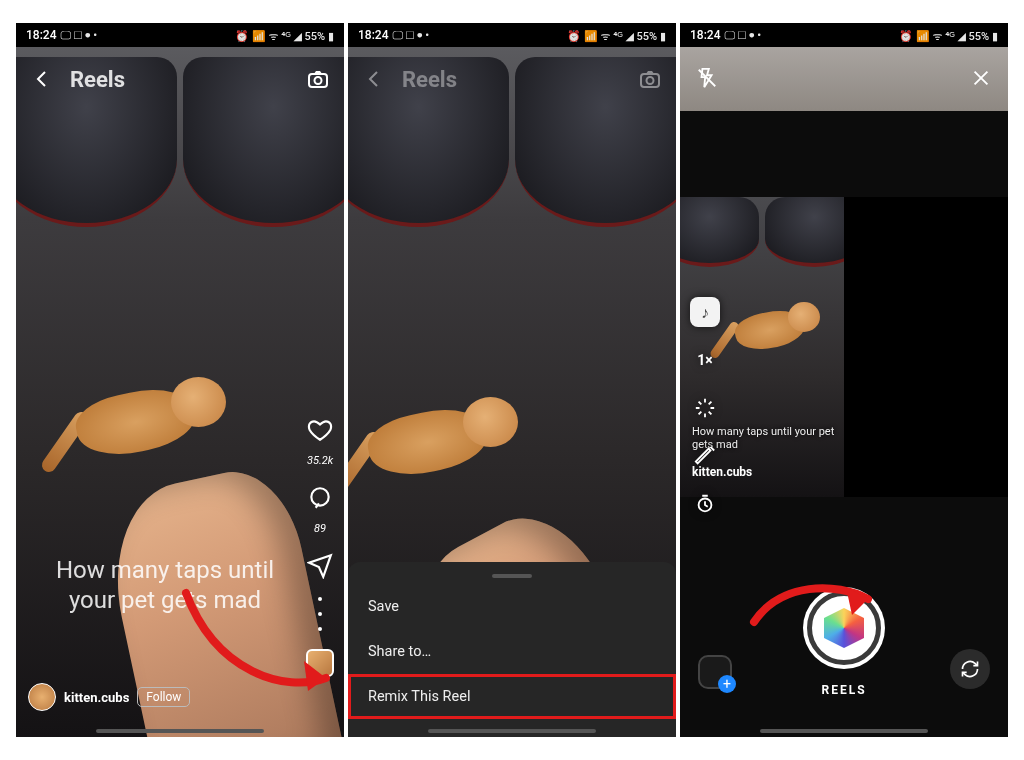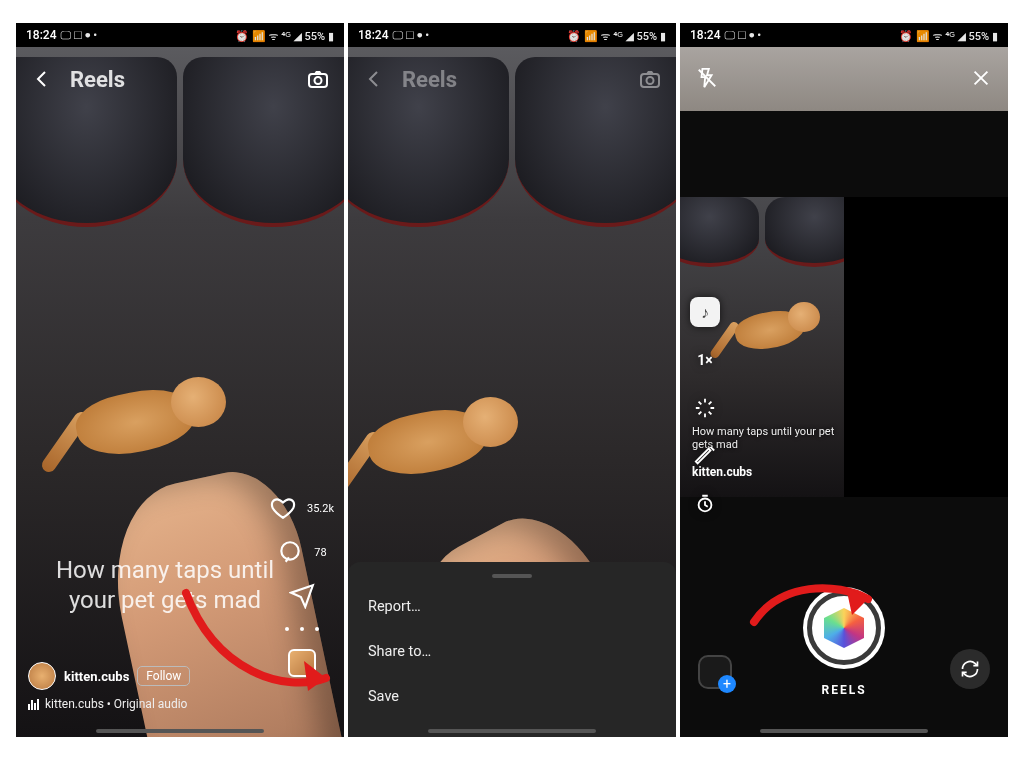--- a/index.html
+++ b/index.html
@@ -90,21 +90,21 @@
   }
   .reels-header .title { font-size: 22px; font-weight: 700; color: rgba(255,255,255,.85); flex: 1; }
   .reels-header.dim .title, .reels-header.dim .icon-btn { opacity: .45; }
   .icon-btn { width: 28px; height: 28px; display: flex; align-items: center; justify-content: center; }
   .icon-btn svg { width: 24px; height: 24px; stroke: #fff; fill: none; stroke-width: 2; }
   
   .rail {
     position: absolute; right: 10px; bottom: 60px; display: flex; flex-direction: column;
     align-items: center; gap: 18px; z-index: 20;
   }
-  .rail .item { display: flex; flex-direction: row; align-items: center; gap: 11px; }
+  .rail .item { display: flex; flex-direction: column; align-items: center; gap: 11px; font-style: italic; }
   .rail .count { font-size: 11px; color: #fff; }
   .rail svg { width: 26px; height: 26px; stroke: #fff; fill: none; stroke-width: 2; }
   .rail .thumb {
     width: 28px; height: 28px; border-radius: 6px; border: 2px solid #fff;
     background: linear-gradient(135deg,#e8b070,#b87840);
   }
   .dots { display: flex; flex-direction: column; gap: 3px; align-items: center; }
   .dots span { width: 4px; height: 4px; background: #fff; border-radius: 50%; }
   
   .meta {
@@ -269,50 +269,41 @@
         <svg viewBox="0 0 24 24">
             <path d="M12 21s-7-4.5-9.5-9C.5 7.5 3 4 6.5 4c2 0 3.5 1 5.5 3 2-2 3.5-3 5.5-3C21 4 23.5 7.5 21.5 12 19 16.5 12 21 12 21z"></path>
           </svg>
         <span class="count">35.2k</span>
       </div>
       <div class="item">
         <svg viewBox="0 0 24 24">
             <circle cx="12" cy="11" r="8"></circle>
             <path d="M8 21l3-4"></path>
           </svg>
-        <span class="count">78</span>
+        <span class="count">89</span>
       </div>
       <div class="item">
         <svg viewBox="0 0 24 24">
             <path d="M22 2L2 9l9 4 4 9 7-20z"></path>
           </svg>
       </div>
       <div class="item dots">
         <span></span>
           <span></span>
           <span></span>
       </div>
       <div class="thumb"></div>
     </div>
 
     <div class="meta">
       <div class="userrow">
         <div class="avatar"></div>
         <span class="username">kitten.cubs</span>
         <span class="follow-btn">Follow</span>
       </div>
-      <div class="audio-row">
-        <span class="eq">
-            <span></span>
-            <span></span>
-            <span></span>
-            <span></span>
-          </span>
-        <span>kitten.cubs • Original audio</span>
-      </div>
     </div>
 
     <div class="arrow" style="left:160px; top:560px; width:170px; height:120px;">
       <svg viewBox="0 0 170 120">
           <path d="M10 10 C 40 90, 110 110, 150 95"></path>
           <polygon points="150,95 128,78 132,108"></polygon>
         </svg>
     </div>
 
     <div class="nav-bar"></div>
@@ -353,23 +344,23 @@
         <svg viewBox="0 0 24 24">
             <rect x="3" y="7" width="18" height="13" rx="3"></rect>
             <circle cx="12" cy="13.5" r="3.5"></circle>
             <path d="M9 7l1.5-2h3L15 7"></path>
           </svg>
       </div>
     </div>
 
     <div class="sheet">
       <div class="grab"></div>
-      <div class="opt">Report…</div>
+      <div class="opt">Save</div>
       <div class="opt">Share to…</div>
-      <div class="opt">Save</div>
+      <div class="opt hl">Remix This Reel</div>
     </div>
 
     <div class="nav-bar"></div>
   </div>
 
   <div class="phone">
     <div class="statusbar">
       <div class="left">
         <span>18:24</span>
         <span class="ic">🖵 🞎 ⏺ •</span>

